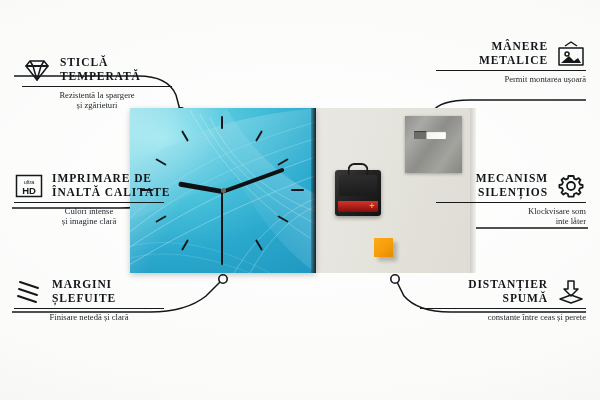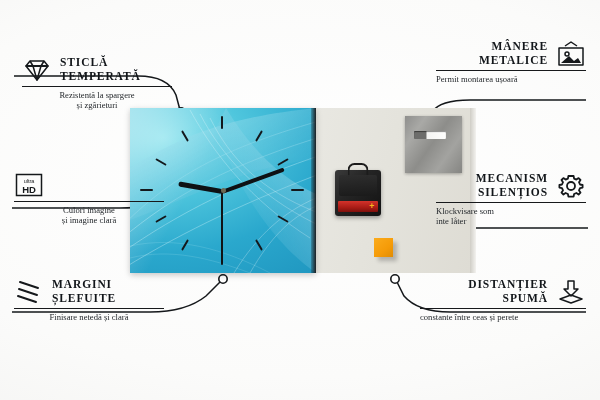--- a/index.html
+++ b/index.html
@@ -100,21 +100,21 @@
     font-size:8.6px;color:#24282c;line-height:10.4px;white-space:nowrap;
     font-family:"Liberation Serif", serif;
   }
   .c-head{display:flex;align-items:center;gap:8px;}
   .c-head.right{justify-content:flex-end;}
   .rule{height:1px;background:#17191b;margin:3px 0 3px 0;}
   .icon{flex:0 0 auto;display:block;}
 
   .left  .c-head{justify-content:flex-start;}
   .left  .c-desc{text-align:center;}
-  .right .c-desc{text-align:left;}
+  .right .c-desc{text-align:right;}
   .right .c-title{text-align:right;}
 
   svg.leader{position:absolute;left:0;top:0;width:600px;height:400px;overflow:visible;pointer-events:none;}
 </style>
 </head>
 <body>
 
 <div id="stage">
 
   <svg class="leader">
@@ -228,23 +228,27 @@
     <div class="c-desc">și zgârieturi</div>
   </div>
 
   <div class="callout left" style="left:14px;top:172px;width:150px;">
     <div class="c-head">
       <svg class="icon" width="30" height="26" viewBox="0 0 30 26">
         <rect x="2.5" y="2.5" width="25" height="21" fill="none" stroke="#15181b" stroke-width="1.5"></rect>
         <text x="15" y="11" font-family="Liberation Sans, sans-serif" font-size="5.5" text-anchor="middle" fill="#15181b">ultra</text>
         <text x="15" y="20.5" font-family="Liberation Sans, sans-serif" font-size="9.5" font-weight="bold" text-anchor="middle" fill="#15181b">HD</text>
       </svg>
-    </div>
-    <div class="rule" style="width:150px;"></div>
-    <div class="c-desc">Culori imagine</div>
+      <div>
+        <div class="c-title">IMPRIMARE DE</div>
+        <div class="c-title">ÎNALTĂ CALITATE</div>
+      </div>
+    </div>
+    <div class="rule" style="width:150px;"></div>
+    <div class="c-desc">Culori intense</div>
     <div class="c-desc">și imagine clară</div>
   </div>
 
   <div class="callout left" style="left:14px;top:278px;width:150px;">
     <div class="c-head">
       <svg class="icon" width="30" height="26" viewBox="0 0 30 26">
         <g stroke="#15181b" stroke-width="2" stroke-linecap="round">
           <line x1="6" y1="3" x2="24" y2="9"></line>
           <line x1="5" y1="10" x2="23" y2="16"></line>
           <line x1="4" y1="17" x2="22" y2="23"></line>

